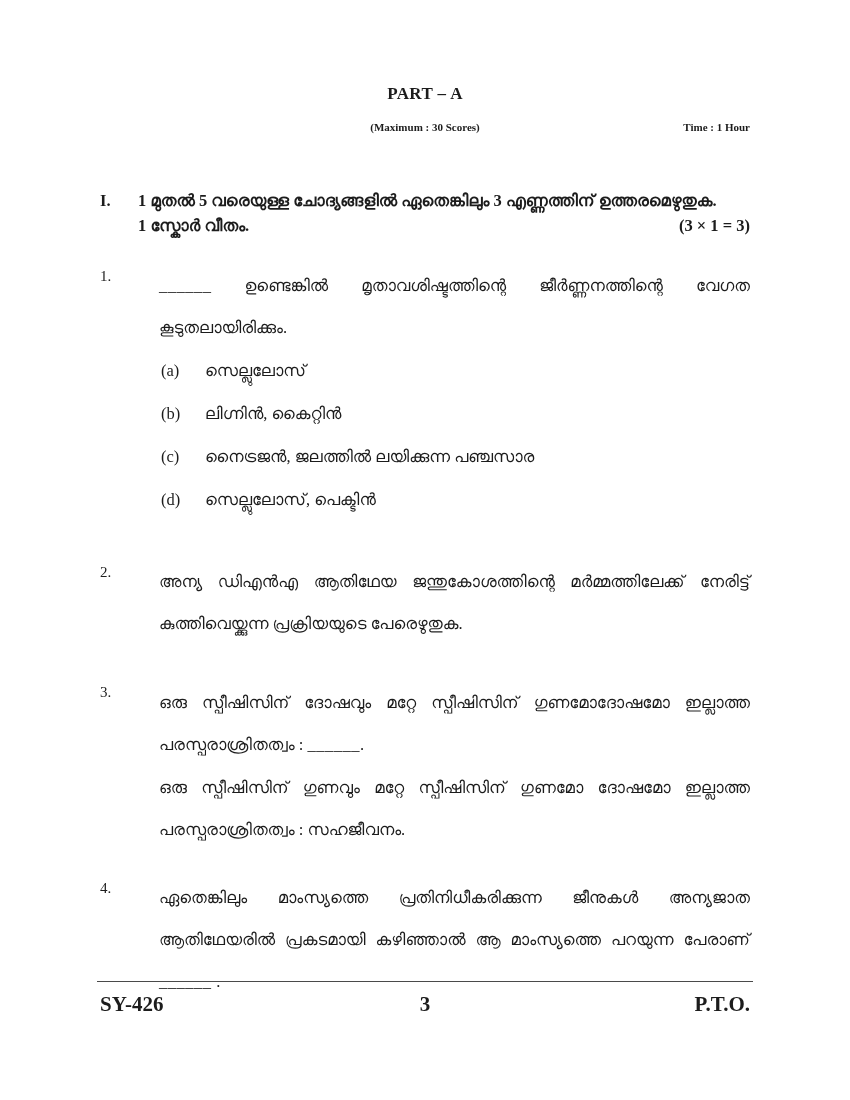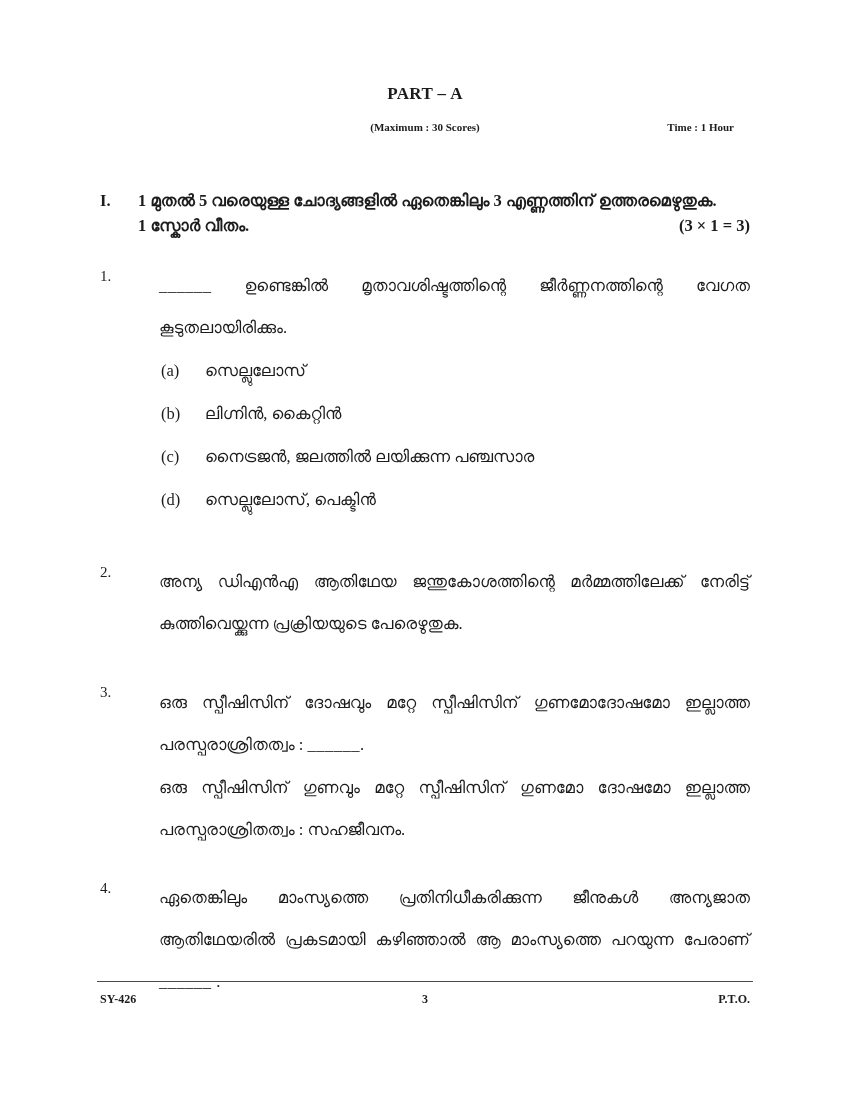--- a/index.html
+++ b/index.html
@@ -14,21 +14,21 @@
   .page {
     position: relative;
     width: 850px; height: 1100px;
     padding: 84px 100px 0 100px;
     background: #fff;
   }
 
   .h-part { text-align: center; font-weight: bold; font-size: 17px; letter-spacing: 0.4px; }
   .h-subject { text-align: center; font-weight: bold; font-size: 17px; margin-top: 16px; letter-spacing: 0.4px; }
   .h-meta { position: relative; margin-top: 17px; font-size: 11px; font-weight: bold; text-align: center; }
-  .h-time { position: absolute; right: 16px; top: 0; }
+  .h-time { position: absolute; right: 0; top: 0; }
 
   .section-head { display: flex; margin-top: 56px; font-weight: bold; font-size: 16.5px; line-height: 1.5; }
   .sec-num { width: 38px; flex: 0 0 38px; }
   .sec-body { flex: 1; }
   .sec-line2 { display: flex; justify-content: space-between; }
 
   .question { display: flex; font-size: 16.5px; }
   .q1 { margin-top: 26px; }
   .q2 { margin-top: 40px; }
   .q3 { margin-top: 36px; }
@@ -43,21 +43,21 @@
   .opt-text { flex: 1; }
 
   .blank-line { letter-spacing: 0.5px; white-space: nowrap; }
 
   .footer-rule {
     position: absolute; left: 97px; right: 97px; bottom: 118px;
     border-top: 1px solid #4a4a4a; height: 0;
   }
   .footer {
     position: absolute; left: 100px; right: 100px; bottom: 86px;
-    font-size: 12px; font-weight: bold; height: 22px;
+    font-size: 21px; font-weight: bold; height: 22px;
   }
   .footer .f-left { position: absolute; left: 0; top: 0; }
   .footer .f-center { position: absolute; left: 50%; transform: translateX(-50%); top: 0; }
   .footer .f-right { position: absolute; right: 0; top: 0; }
 </style>
 </head>
 <body>
 
 <div class="page">
 

